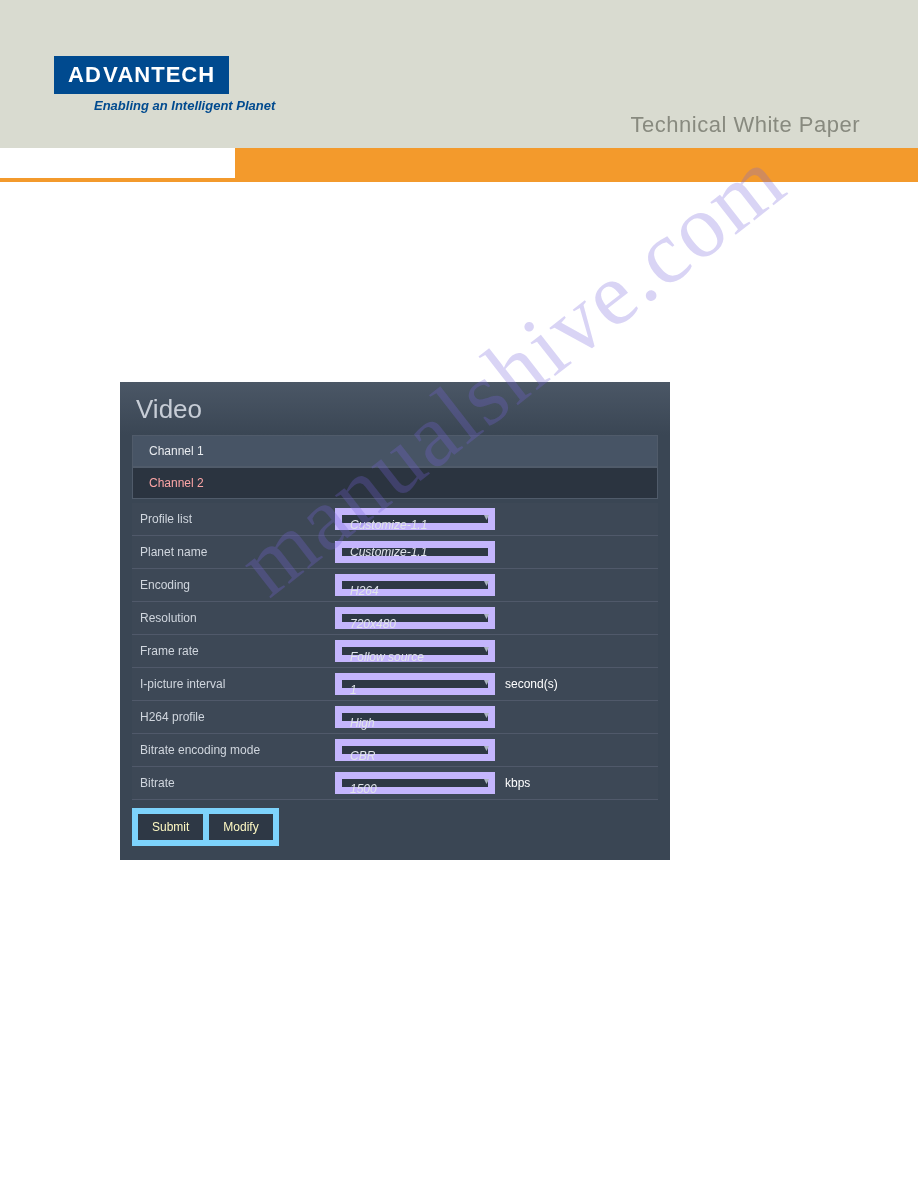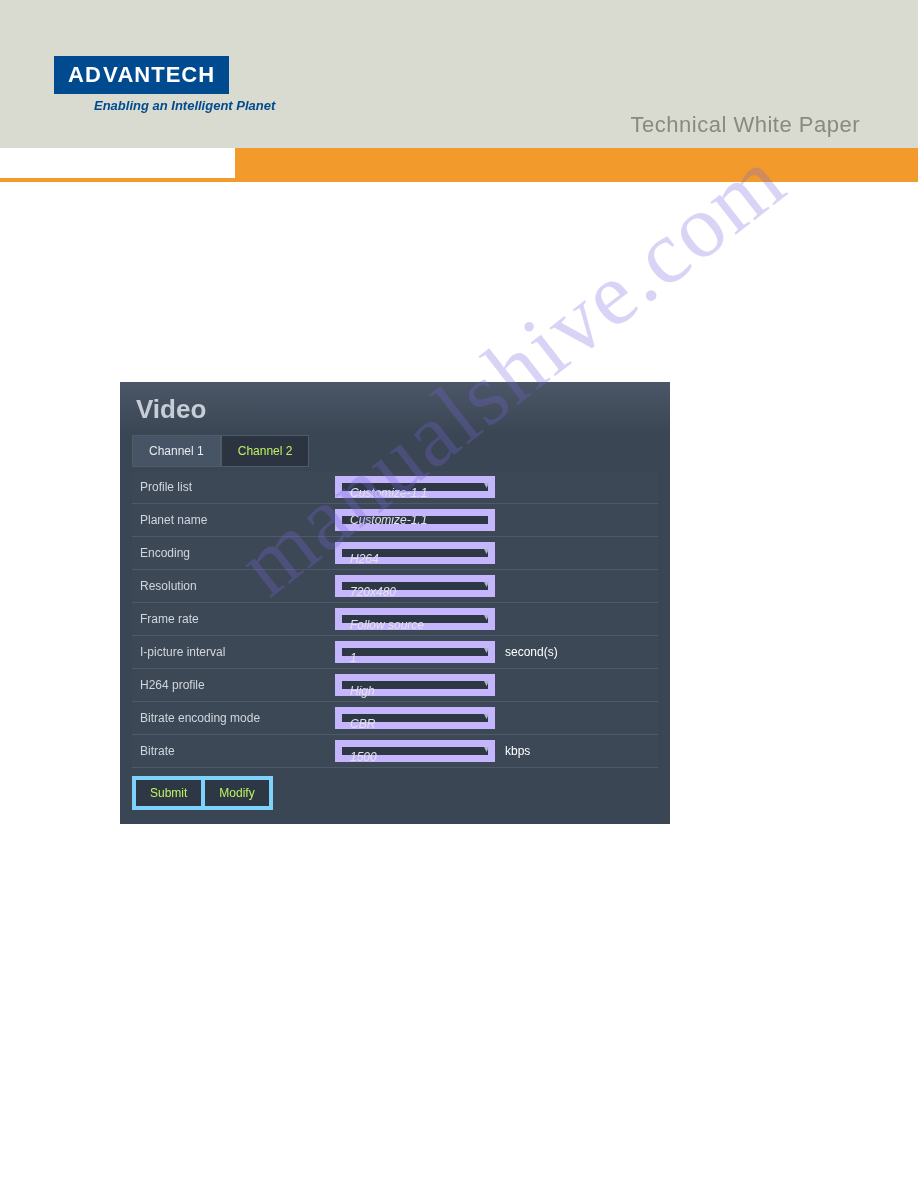--- a/index.html
+++ b/index.html
@@ -76,37 +76,38 @@
       margin-left: 120px;
       margin-top: 200px;
       width: 550px;
       background: #3a4654;
       position: relative;
       padding-bottom: 2px;
     }
     .panel-title {
       color: #c7cdd6;
       font-size: 26px;
-      font-weight: bold;
+      font-weight: normal;
       padding: 12px 0 10px 16px;
       background: linear-gradient(#4b5766, #3a4654);
     }
     .panel-inner {
       padding: 0 12px 12px 12px;
     }
     .tabs {
       display: flex;
       margin-bottom: 4px;
+      flex-direction: column;
     }
     .tab {
       padding: 8px 16px;
       font-size: 12px;
       cursor: pointer;
       background: #2b3440;
-      color: #bef264;
+      color: #fca5a5;
       border: 1px solid #505b6a;
     }
     .tab.active {
       background: #475465;
       color: #e8ebef;
     }
     .form-row {
       display: flex;
       align-items: center;
       padding: 5px 8px;
@@ -150,22 +151,22 @@
       margin-left: 10px;
       color: #ffffff;
     }
     .button-row {
       display: flex;
       gap: 0;
       margin-top: 8px;
     }
     .btn {
       background: #2e3845;
-      border: 4px solid #7dd3fc;
-      color: #bef264;
+      border: 6px solid #7dd3fc;
+      color: #fef9c3;
       padding: 6px 14px;
       font-size: 12px;
       cursor: pointer;
     }
     .btn + .btn {
       border-left: none;
     }
     .watermark {
       position: absolute;
       left: 180px;

